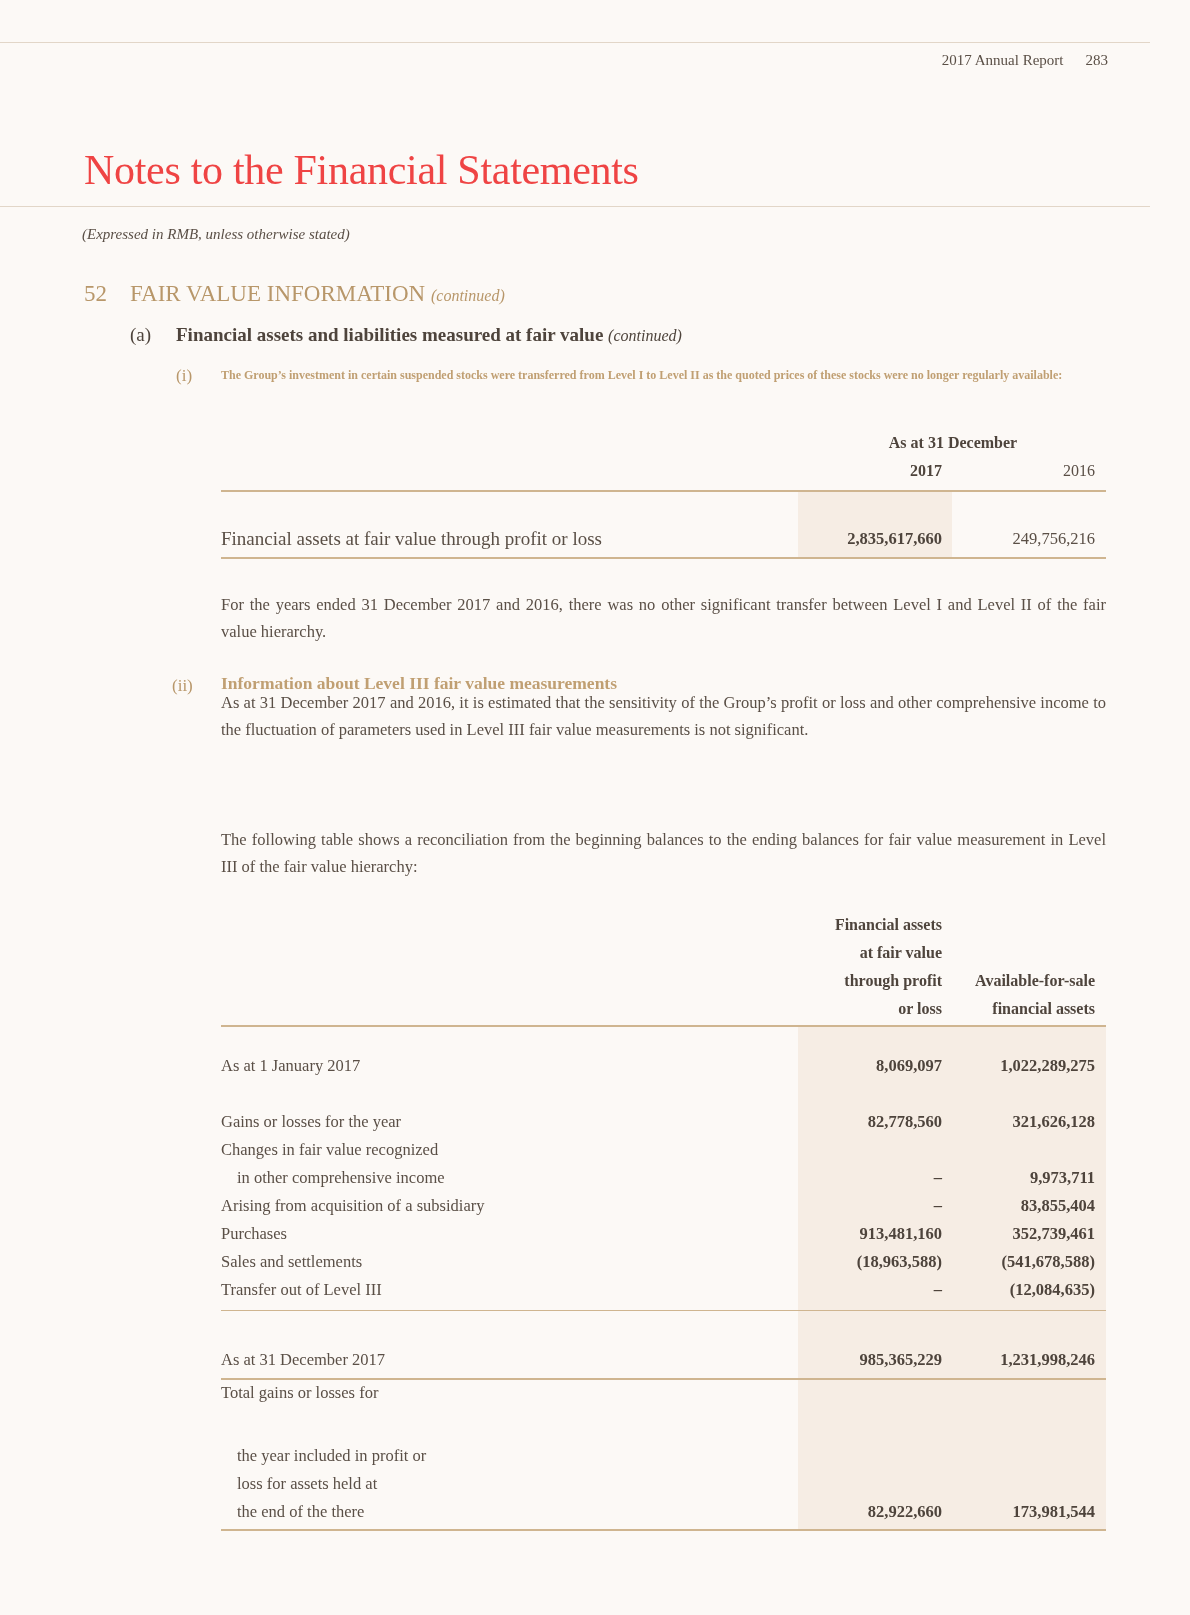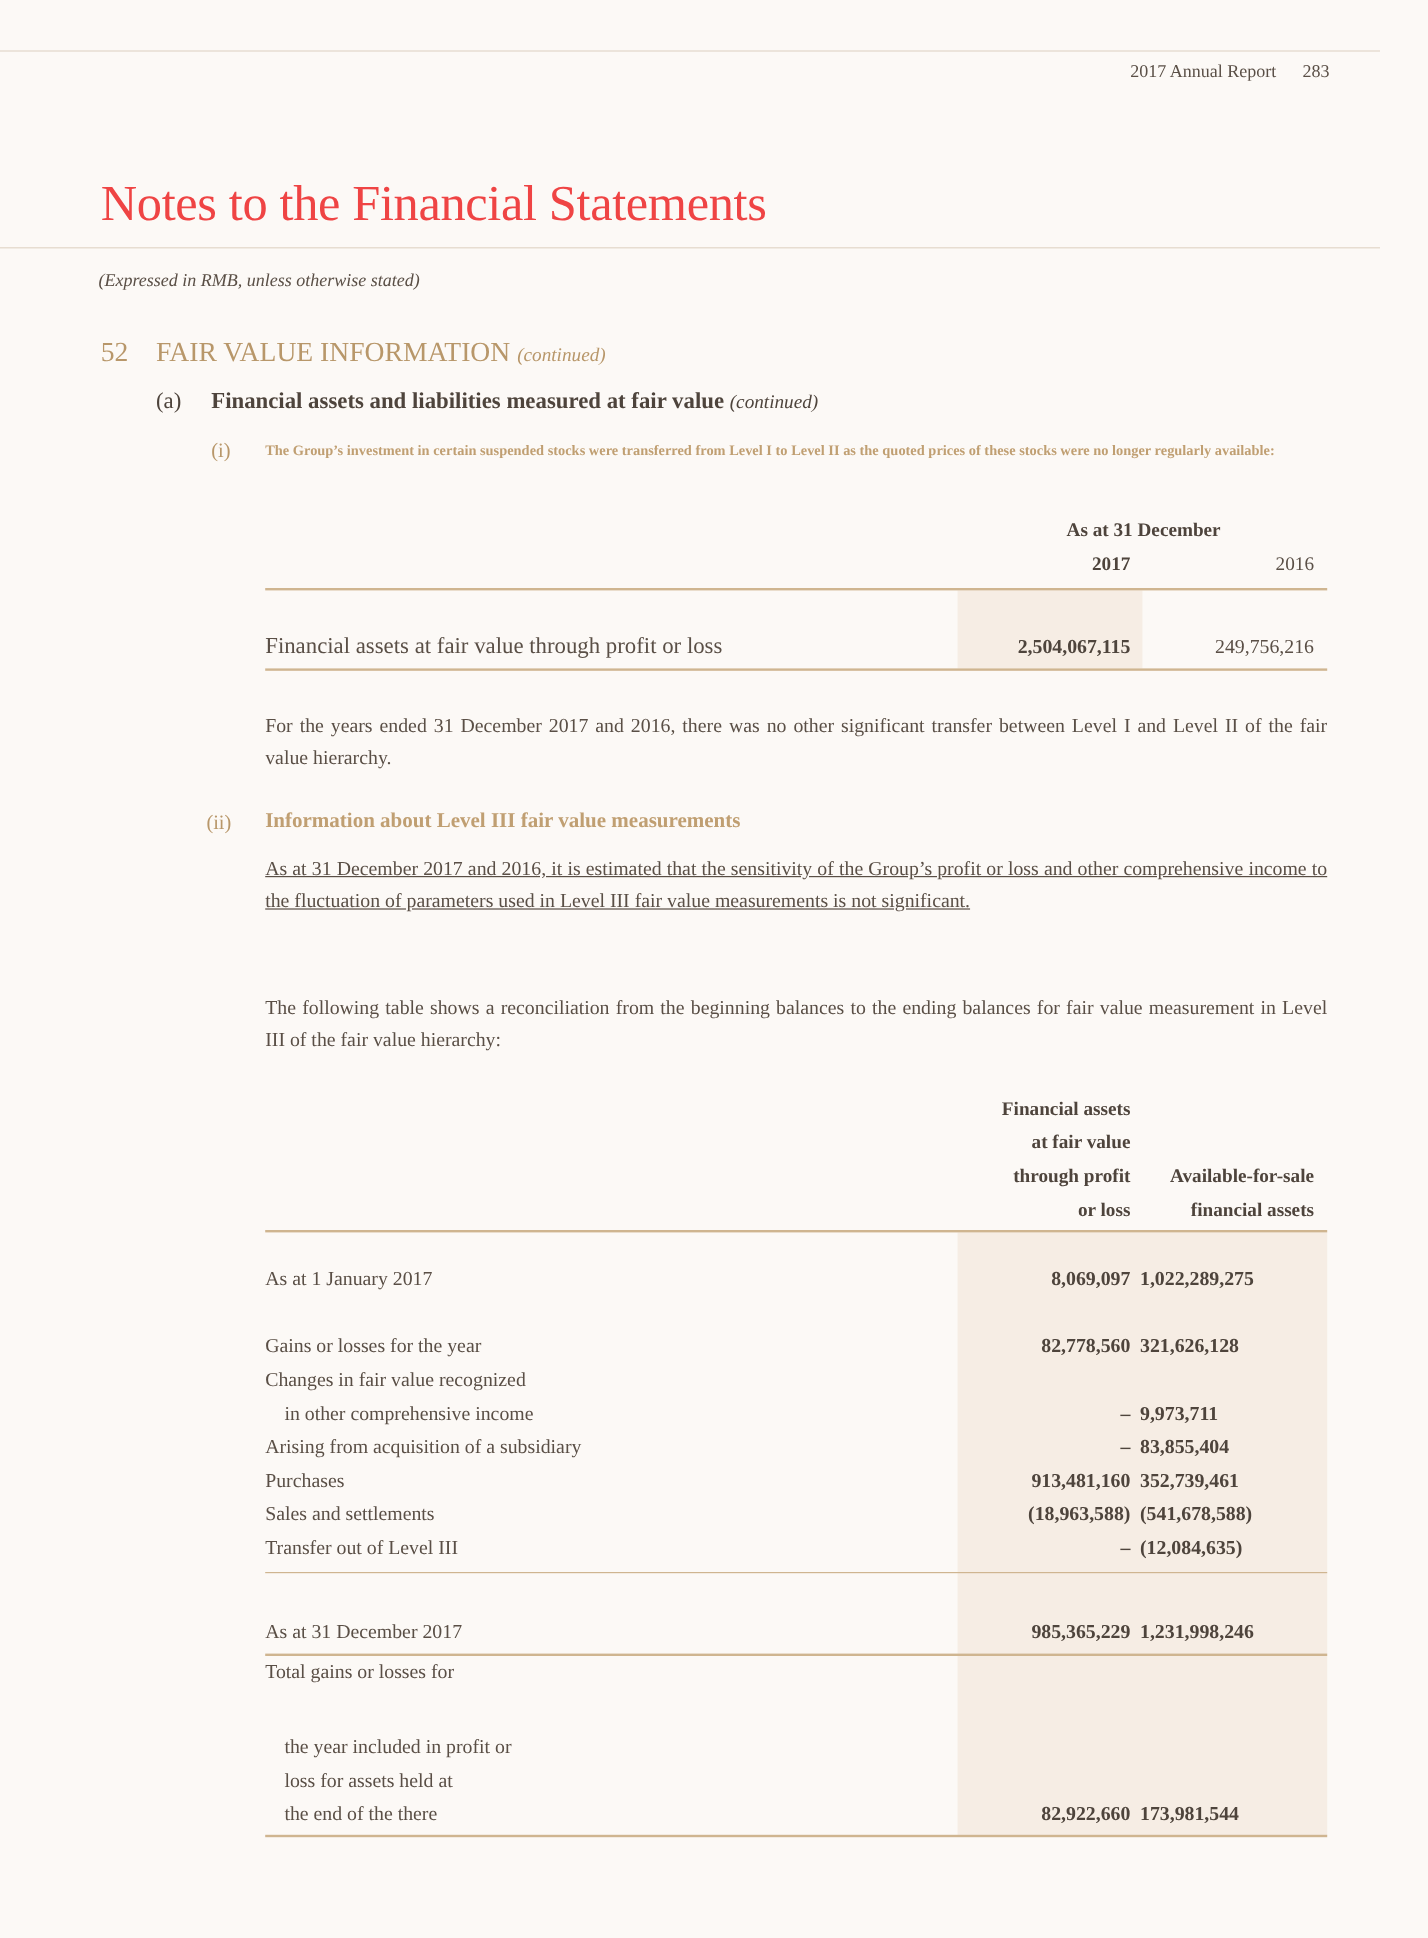--- a/index.html
+++ b/index.html
@@ -37,32 +37,32 @@
     .t1-shade { left: 798px; top: 492px; width: 154px; height: 65px; background: #f6ede4; }
     .t1-row-label { left: 221px; top: 528px; font-size: 19px; color: #5a4f46; white-space: nowrap; }
     .t1-v2017 { left: 800px; top: 529px; width: 142px; text-align: right; font-size: 16.5px; font-weight: bold; color: #4e443c; }
     .t1-v2016 { left: 950px; top: 529px; width: 145px; text-align: right; font-size: 16.5px; color: #5a4f46; }
     .t1-rule-bot { left: 221px; top: 557px; width: 885px; height: 2px; background: #cfb590; }
 
     .para { left: 221px; width: 885px; font-size: 16.5px; line-height: 27px; color: #5a4f46; text-align: justify; }
     .para-1 { top: 591px; }
     .item-ii-num { left: 172px; top: 676px; font-size: 17px; color: #b8976a; }
     .item-ii-text { left: 221px; top: 673px; font-size: 17.5px; color: #c09f72; font-weight: bold; white-space: nowrap; }
-    .para-2 { top: 710px; text-decoration: underline; }
+    .para-2 { top: 689px; }
     .para-3 { top: 826px; }
 
     .t2-shade { left: 798px; top: 1027px; width: 308px; height: 503px; background: #f6ede4; }
     .t2-hcol1 { left: 790px; top: 911px; width: 152px; text-align: right; font-size: 16px; font-weight: bold; line-height: 28px; color: #4e443c; }
     .t2-hcol2 { left: 948px; top: 967px; width: 147px; text-align: right; font-size: 16px; font-weight: bold; line-height: 28px; color: #4e443c; }
     .t2-rule-head { left: 221px; top: 1025px; width: 885px; height: 2px; background: #cfb590; }
     .t2-row { left: 221px; width: 885px; height: 28px; font-size: 16.5px; line-height: 28px; }
     .t2-row .lbl { position: absolute; left: 0; white-space: nowrap; color: #5a4f46; }
     .t2-row .lbl.indent { left: 16px; }
     .t2-row .c1 { position: absolute; left: 579px; width: 142px; text-align: right; font-weight: bold; color: #4e443c; }
-    .t2-row .c2 { position: absolute; left: 729px; width: 145px; text-align: left; font-weight: bold; color: #4e443c; }
+    .t2-row .c2 { position: absolute; left: 729px; width: 145px; text-align: right; font-weight: bold; color: #4e443c; }
     .t2-row .c1.paren, .t2-row .c2.paren { margin-right: -6px; }
     .t2-rule-thin { left: 221px; top: 1310px; width: 885px; height: 1px; background: #cfb590; }
     .t2-rule-mid { left: 221px; top: 1378px; width: 885px; height: 2px; background: #cfb590; }
     .t2-rule-bot { left: 221px; top: 1529px; width: 885px; height: 2px; background: #cfb590; }
   </style>
 </head>
 <body>
 
 <div class="abs rule-top"></div>
 <div class="abs running-head">
@@ -84,21 +84,21 @@
 
 <div class="abs item-i-num">(i)</div>
 <div class="abs item-i-text">The Group’s investment in certain suspended stocks were transferred from Level I to Level II as the quoted prices of these stocks were no longer regularly available:</div>
 
 <div class="abs t1-shade"></div>
 <div class="abs t1-head-group">As at 31 December</div>
 <div class="abs t1-y2017">2017</div>
 <div class="abs t1-y2016">2016</div>
 <div class="abs t1-rule-top"></div>
 <div class="abs t1-row-label">Financial assets at fair value through profit or loss</div>
-<div class="abs t1-v2017">2,504,067,115</div>
+<div class="abs t1-v2017">2,835,617,660</div>
 <div class="abs t1-v2016">249,756,216</div>
 <div class="abs t1-rule-bot"></div>
 
 <div class="abs para para-1">For the years ended 31 December 2017 and 2016, there was no other significant transfer between Level I and Level II of the fair value hierarchy.</div>
 
 <div class="abs item-ii-num">(ii)</div>
 <div class="abs item-ii-text">Information about Level III fair value measurements</div>
 <div class="abs para para-2">As at 31 December 2017 and 2016, it is estimated that the sensitivity of the Group’s profit or loss and other comprehensive income to the fluctuation of parameters used in Level III fair value measurements is not significant.</div>
 <div class="abs para para-3">The following table shows a reconciliation from the beginning balances to the ending balances for fair value measurement in Level III of the fair value hierarchy:</div>
 

